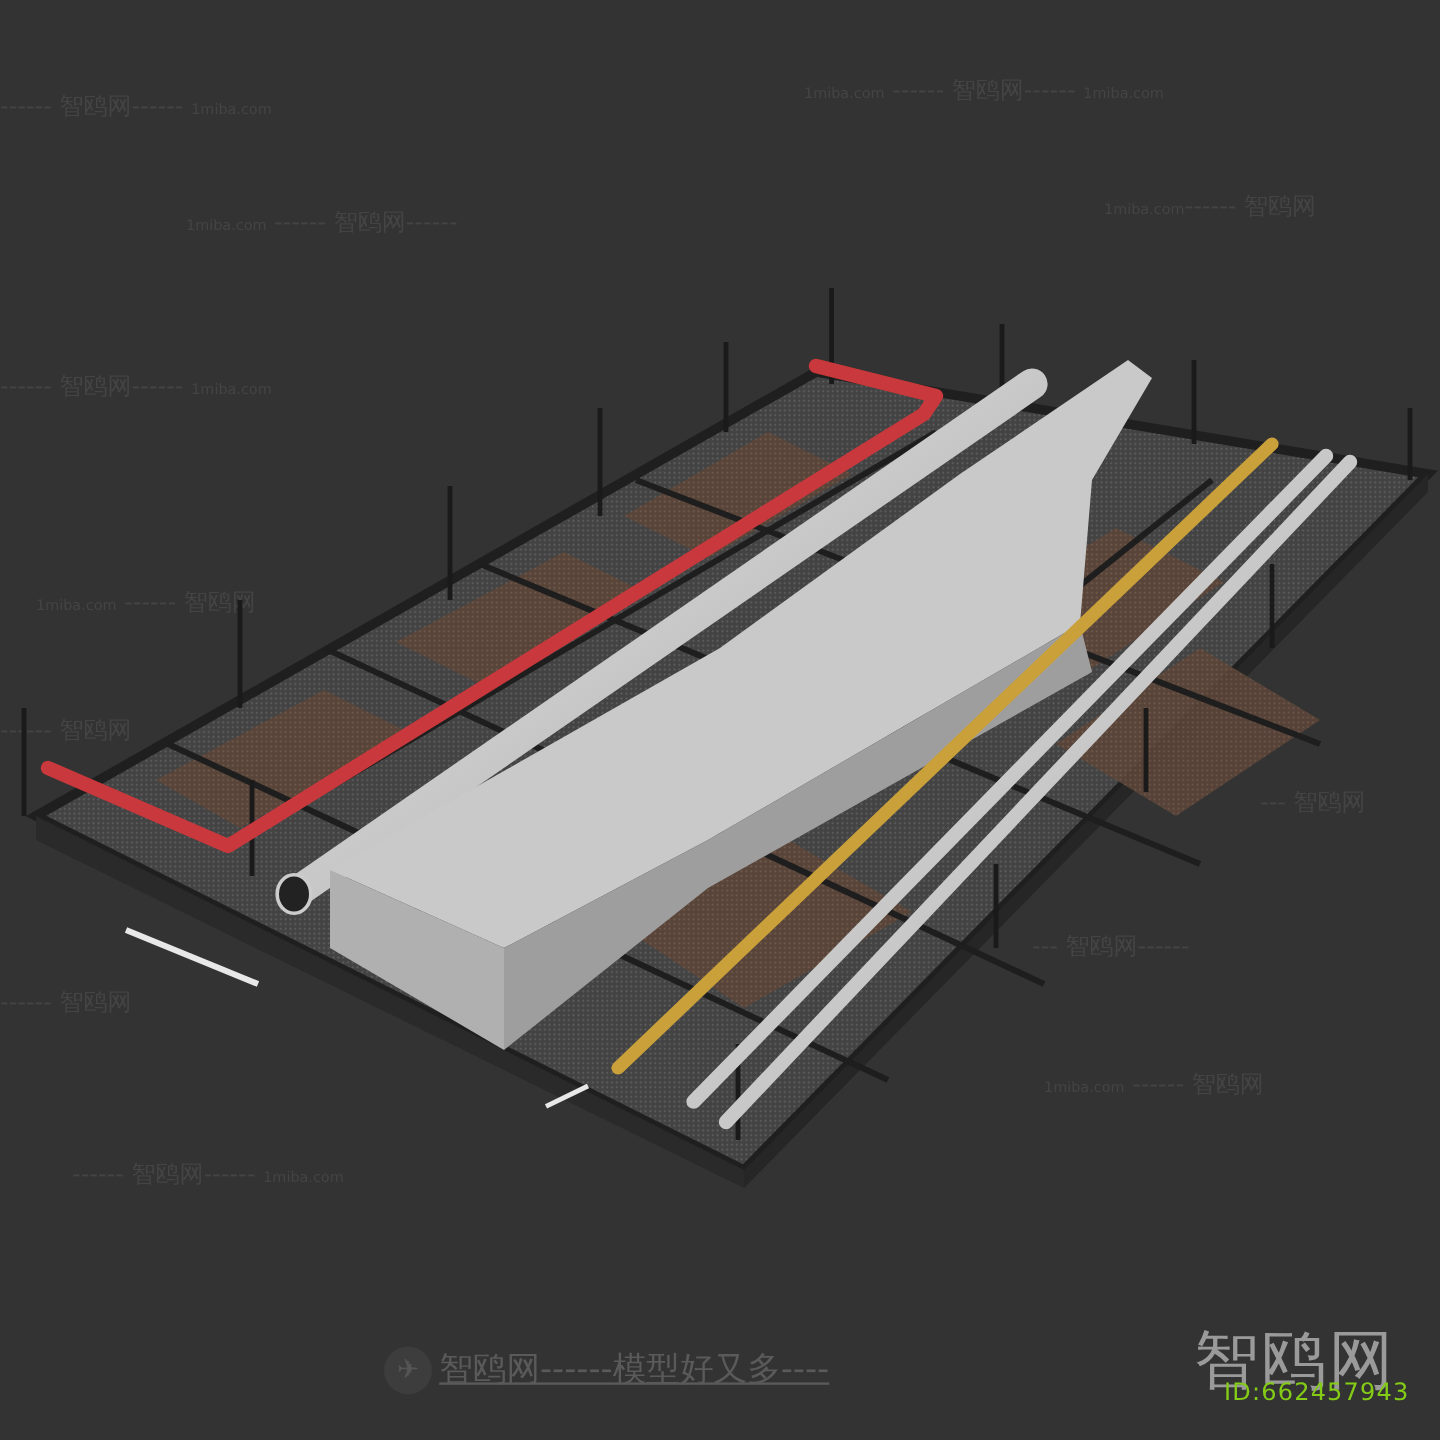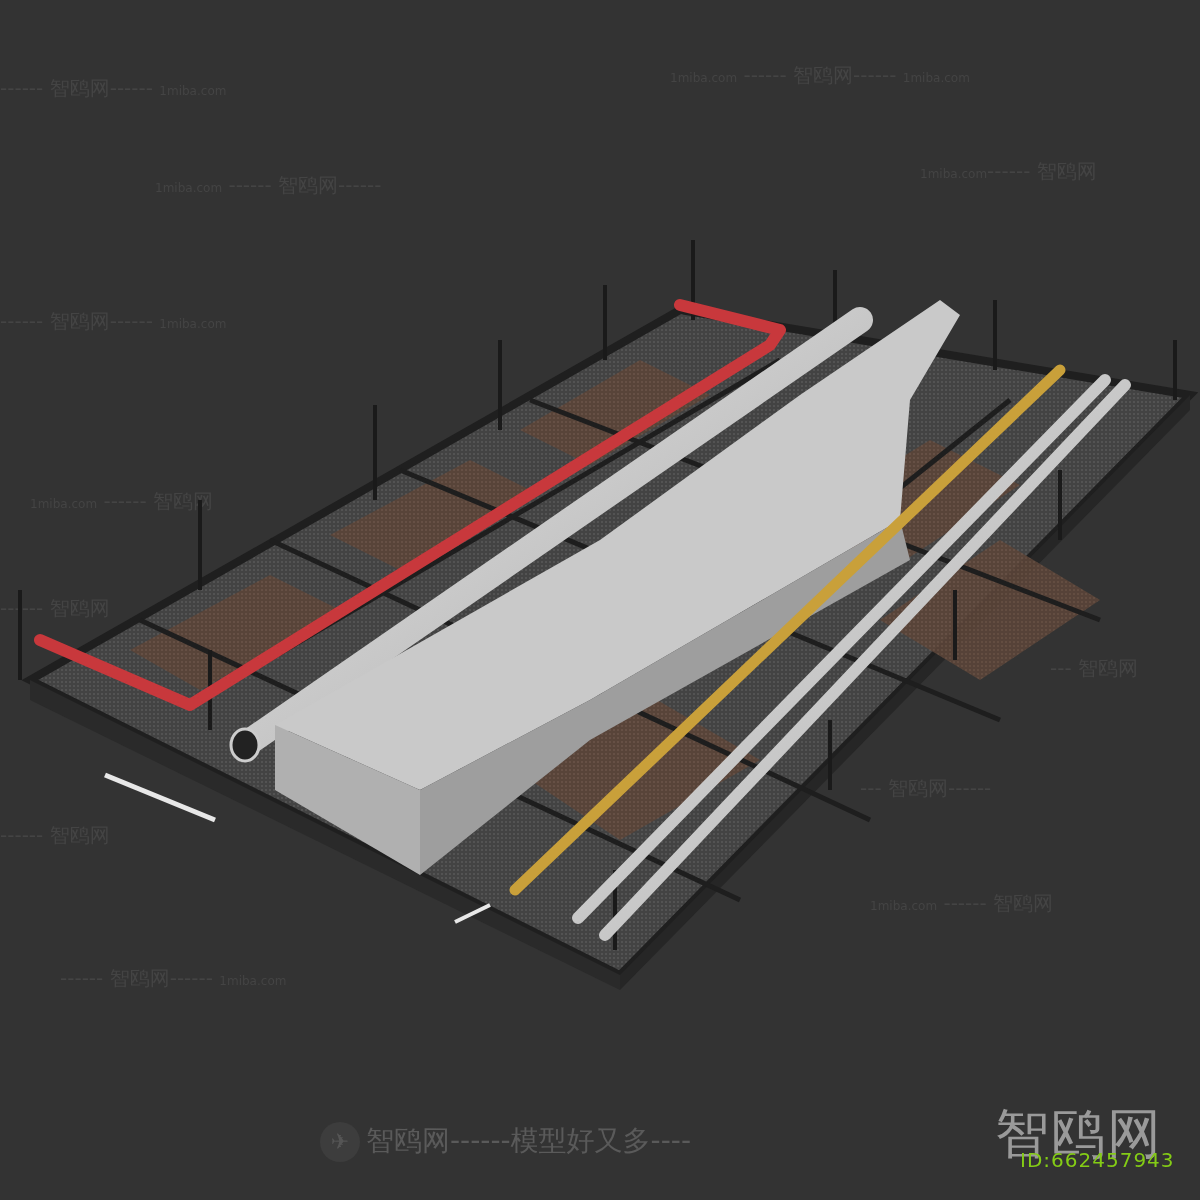--- a/index.html
+++ b/index.html
@@ -2,21 +2,21 @@
 <html><head>
 <meta charset="utf-8">
 <style>
   html,body{margin:0;padding:0;}
   body{width:1200px;height:1200px;background:#333333;position:relative;overflow:hidden;font-family:"DejaVu Sans",sans-serif;}
   .wm{position:absolute;color:#444;font-size:20px;white-space:nowrap;}
   .wm-s{font-size:12px;color:#444;}
   svg.scene{position:absolute;left:0;top:0;}
   .brand-big{position:absolute;left:995px;top:1098px;font-size:54px;color:#9a9a9a;letter-spacing:2px;}
   .brand-id{position:absolute;left:1020px;top:1148px;font-size:20px;color:#84cc16;letter-spacing:1px;}
-  .slogan{position:absolute;left:320px;top:1122px;font-size:28px;color:#5a5a5a;white-space:nowrap;}
+  .slogan{position:absolute;left:320px;top:1122px;font-size:28px;color:#5a5a5a;white-space:nowrap;text-decoration:underline;}
   .slogan-logo{display:inline-block;width:40px;height:40px;border-radius:50%;background:#3d3d3d;vertical-align:middle;margin-right:6px;text-align:center;line-height:40px;color:#555;font-size:22px;}
 </style>
 </head>
 <body>
 
 <div class="wm" style="left:0;top:75px;">------ <span>智鸥网</span>------ <span class="wm-s">1miba.com</span></div>
 <div class="wm" style="left:670px;top:62px;"><span class="wm-s">1miba.com</span> ------ <span>智鸥网</span>------ <span class="wm-s">1miba.com</span></div>
 <div class="wm" style="left:155px;top:172px;"><span class="wm-s">1miba.com</span> ------ <span>智鸥网</span>------</div>
 <div class="wm" style="left:920px;top:158px;"><span class="wm-s">1miba.com</span>------ <span>智鸥网</span></div>
 <div class="wm" style="left:0;top:308px;">------ <span>智鸥网</span>------ <span class="wm-s">1miba.com</span></div>

